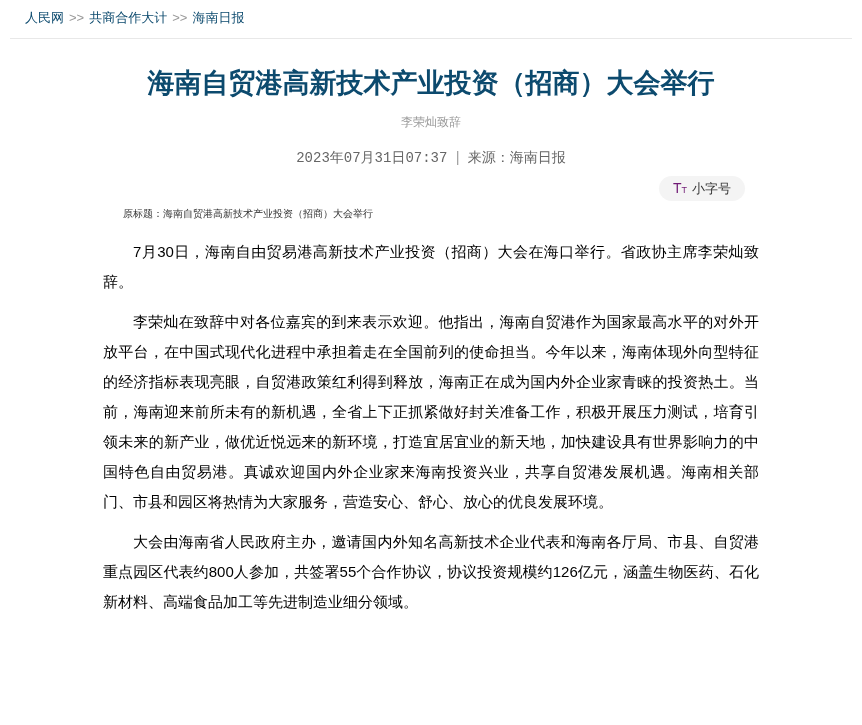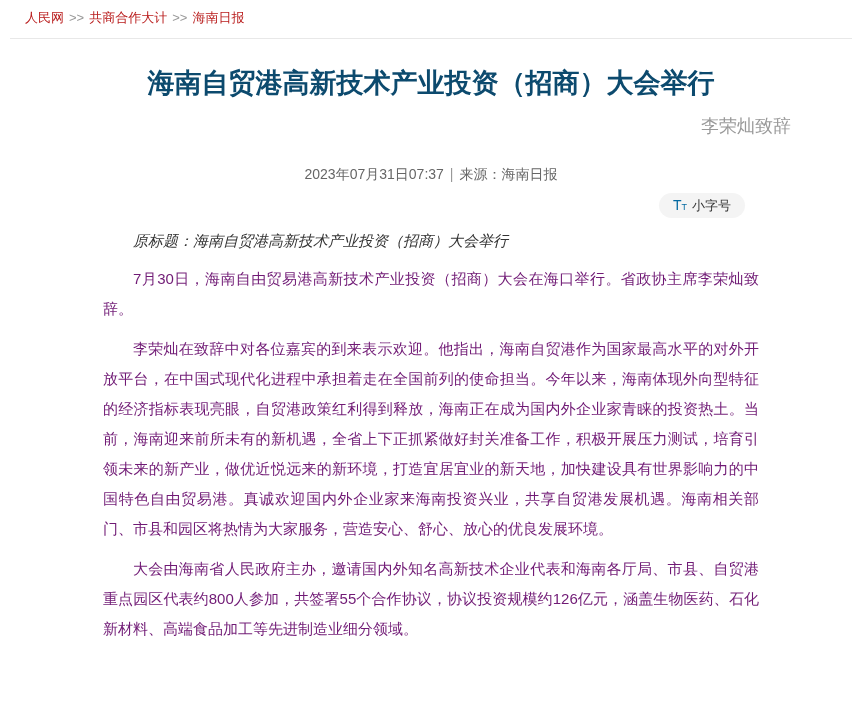--- a/index.html
+++ b/index.html
@@ -10,21 +10,21 @@
     font-family: "Liberation Sans", "DejaVu Sans", sans-serif;
     overflow: hidden;
   }
   
   .breadcrumb {
     padding: 9px 0 11px 25px;
     font-size: 13px;
     color: #999999;
   }
   .breadcrumb .crumb {
-    color: #b91c1c;
+    color: #0c4a6e;
     text-decoration: none;
     cursor: pointer;
   }
   .breadcrumb .sep {
     margin: 0 5px;
     color: #999999;
   }
   .top-divider {
     border-bottom: 1px solid #e8e8e8;
     margin: 0 10px;
@@ -37,29 +37,30 @@
   .article-title {
     margin-top: 27px;
     text-align: center;
     font-size: 27px;
     font-weight: bold;
     color: #0c4a6e;
     line-height: 1.3;
   }
   .article-subtitle {
     margin-top: 13px;
-    text-align: right;
-    font-size: 18px;
+    text-align: center;
+    font-size: 12px;
     color: #999999;
   }
   .article-meta {
-    margin-top: 28px;
+    margin-top: 18px;
     text-align: center;
     font-size: 14px;
     color: #666666;
+    font-family: Liberation Mono, monospace;
   }
   .article-meta .meta-sep { margin: 0 6px; color: #999999; }
   .article-meta .source-link {
     color: #666666;
     text-decoration: none;
     cursor: pointer;
   }
   .fontsize-row {
     display: flex;
     justify-content: flex-end;
@@ -72,39 +73,38 @@
     background: #f4f4f4;
     border: none;
     border-radius: 14px;
     padding: 4px 14px;
     font-size: 13px;
     color: #333333;
     cursor: pointer;
     font-family: inherit;
     line-height: 1.2;
   }
-  .tt-icon { margin-right: 5px; color: #0369a1; }
+  .tt-icon { margin-right: 5px; color: #701a75; }
   .tt-icon .tt-big { font-size: 14px; }
   .tt-icon .tt-small { font-size: 9px; }
   
   .article-body {
     padding: 0 32px;
   }
   .original-title {
-    margin-top: 10px;
-    font-size: 15px;
+    margin-top: 0;
+    font-size: 10px;
     color: #333333;
     text-indent: 2em;
     line-height: 26px;
-    font-style: italic;
   }
   .body-para {
     margin-top: 10px;
     font-size: 15px;
-    color: #701a75;
+    color: #000000;
     line-height: 30px;
     text-align: justify;
     text-indent: 2em;
   }
 </style>
 </head>
 <body>
 
 <div class="breadcrumb">
   <a class="crumb">人民网</a><span class="sep">&gt;&gt;</span><a class="crumb">共商合作大计</a><span class="sep">&gt;&gt;</span><a class="crumb">海南日报</a>

